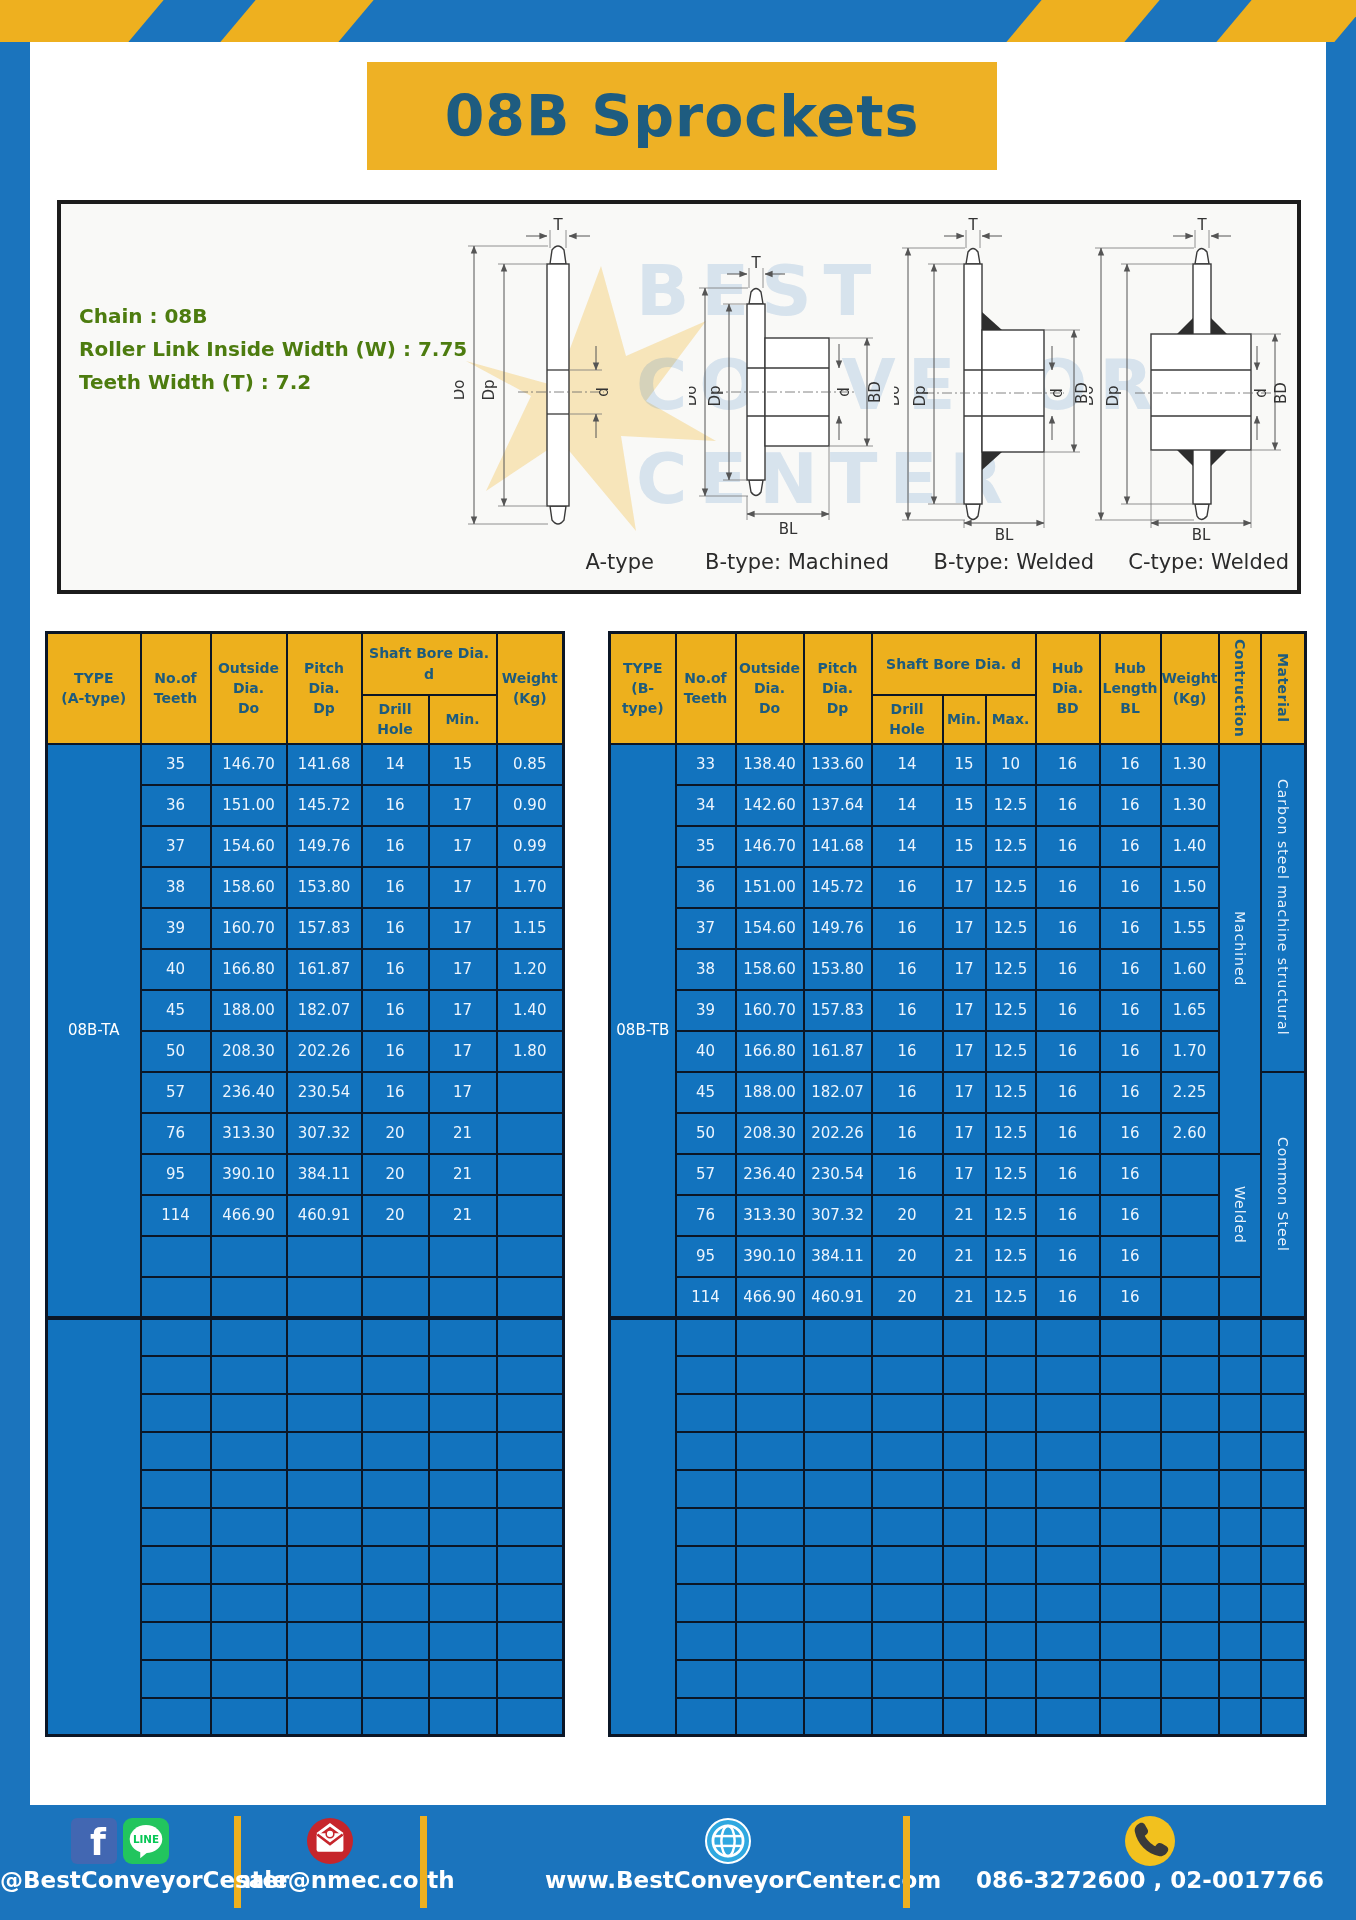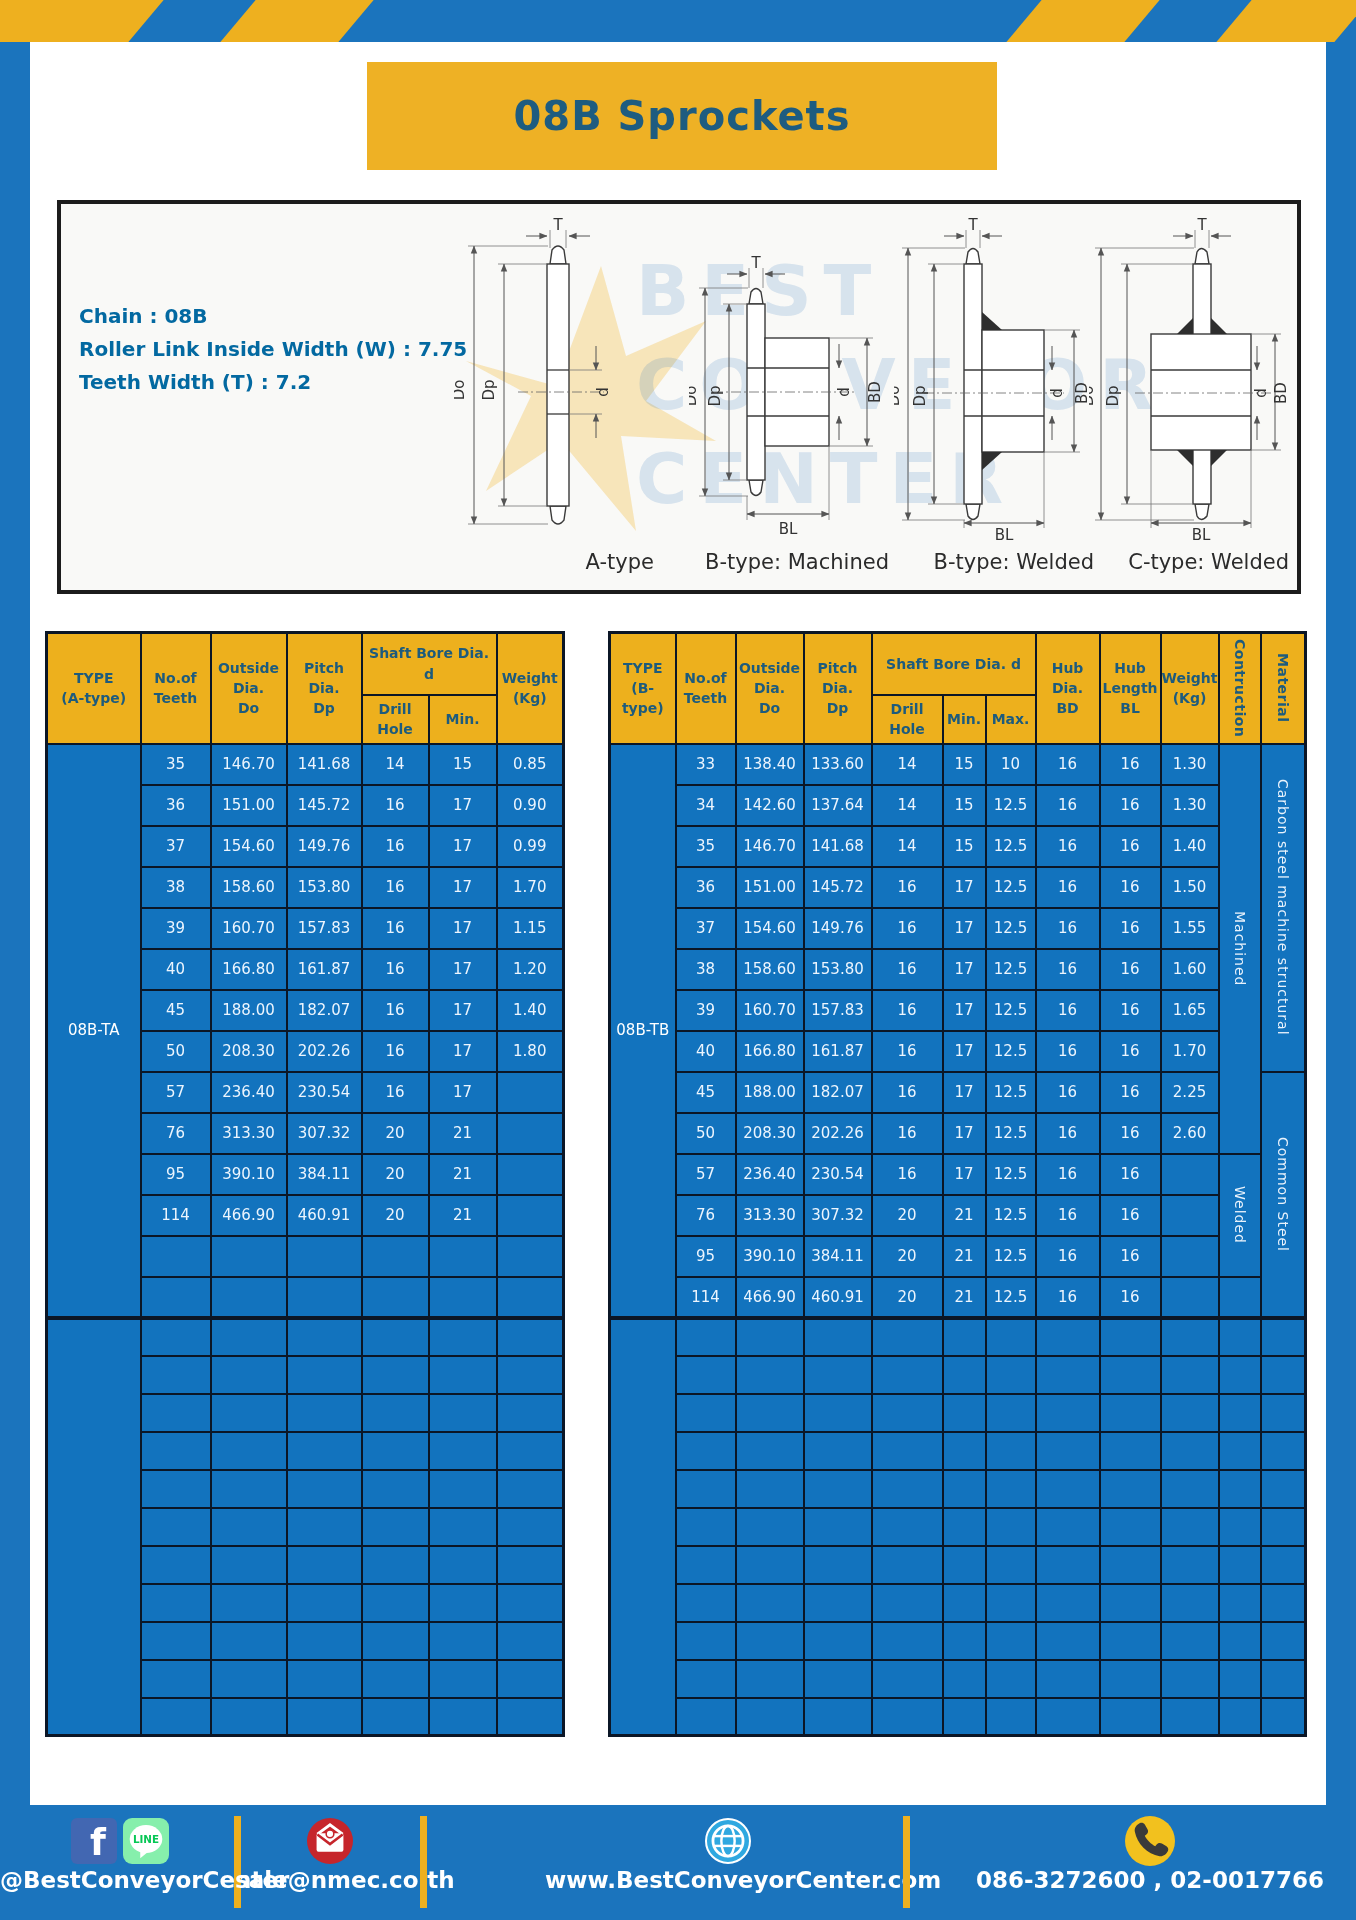--- a/index.html
+++ b/index.html
@@ -4,25 +4,25 @@
 <style>
   html,body{margin:0;padding:0;background:#9aa0a6;}
   .page{position:relative;width:1356px;height:1920px;background:#1b74bd;overflow:hidden;
         font-family:"DejaVu Sans","Liberation Sans",sans-serif;}
   
   .top-bar{position:absolute;left:0;top:0;width:1356px;height:42px;background:#1b74bd;overflow:hidden;}
   .stripe{position:absolute;top:0;height:42px;width:118px;background:#eeb01f;transform:skewX(-40deg);}
   .content{position:absolute;left:30px;top:42px;width:1296px;height:1763px;background:#ffffff;}
   
   .title-box{position:absolute;left:337px;top:20px;width:630px;height:108px;background:#eeb125;}
-  .title-box .t{width:100%;height:108px;line-height:108px;text-align:center;font-size:40px;font-weight:bold;
+  .title-box .t{width:100%;height:108px;line-height:108px;text-align:center;font-size:57px;font-weight:bold;
                 color:#1e5c80;letter-spacing:1px;}
   
   .panel{position:absolute;left:27px;top:158px;width:1236px;height:386px;background:#f9f9f7;border:4px solid #1c1c1c;}
-  .specs{position:absolute;left:18px;top:96px;z-index:2;font-size:20px;font-weight:bold;color:#0369a1;line-height:33px;white-space:nowrap;}
+  .specs{position:absolute;left:18px;top:96px;z-index:2;font-size:20px;font-weight:bold;color:#4d7c0f;line-height:33px;white-space:nowrap;}
   .wm-text{position:absolute;left:575px;top:40px;z-index:0;font-weight:bold;font-size:70px;letter-spacing:12px;
            line-height:94px;color:rgba(38,115,187,0.16);white-space:nowrap;}
   .wm-logo{position:absolute;left:400px;top:22px;z-index:0;}
   .drawing{position:absolute;top:14px;width:200px;z-index:1;}
   .drawing .cap{position:absolute;top:332px;width:200px;text-align:right;font-size:21px;color:#2b2b2b;}
   .dA{left:393px;} .dB{left:628px;} .dC{left:833px;} .dD{left:1028px;}
   svg .plate{fill:#ffffff;stroke:#3a3a3a;stroke-width:1.4;}
   svg .weld{fill:#2e2e2e;}
   svg .bore{stroke:#3a3a3a;stroke-width:1.3;}
   svg .dim{stroke:#555;stroke-width:1;}
@@ -43,21 +43,21 @@
   tr.h1{height:62px;} tr.h2{height:49px;}
   tbody.sec1 tr{height:41px;}
   tbody.sec2 tr{height:38px;}
   tbody.sec2 tr:first-child td{border-top:4px solid #0b1626;}
   
   .footer{position:absolute;left:0;top:1805px;width:1356px;height:115px;background:#1b74bd;}
   .f-item{position:absolute;top:0;height:115px;text-align:center;}
   .f-icons{margin-top:11px;height:50px;display:flex;justify-content:center;align-items:center;gap:6px;}
   .ficon{display:inline-block;width:46px;height:46px;}
   .ficon.fb{background:#4267b2;border-radius:6px;}
-  .ficon.line{background:#86efac;border-radius:9px;}
+  .ficon.line{background:#22c55e;border-radius:9px;}
   .ficon.mail{background:#c6252b;border-radius:50%;}
   .ficon.globe{background:#2fa8e0;border-radius:50%;border:2px solid #fff;width:42px;height:42px;}
   .ficon.phone{background:#f2c11e;border-radius:50%;width:50px;height:50px;}
   .f-text{margin-top:1px;color:#ffffff;font-weight:bold;font-size:23px;white-space:nowrap;}
   .f-div{position:absolute;top:11px;width:7px;height:92px;background:#eeb01f;}
 </style>
 </head>
 <body>
 
 <svg width="0" height="0" style="position:absolute">

